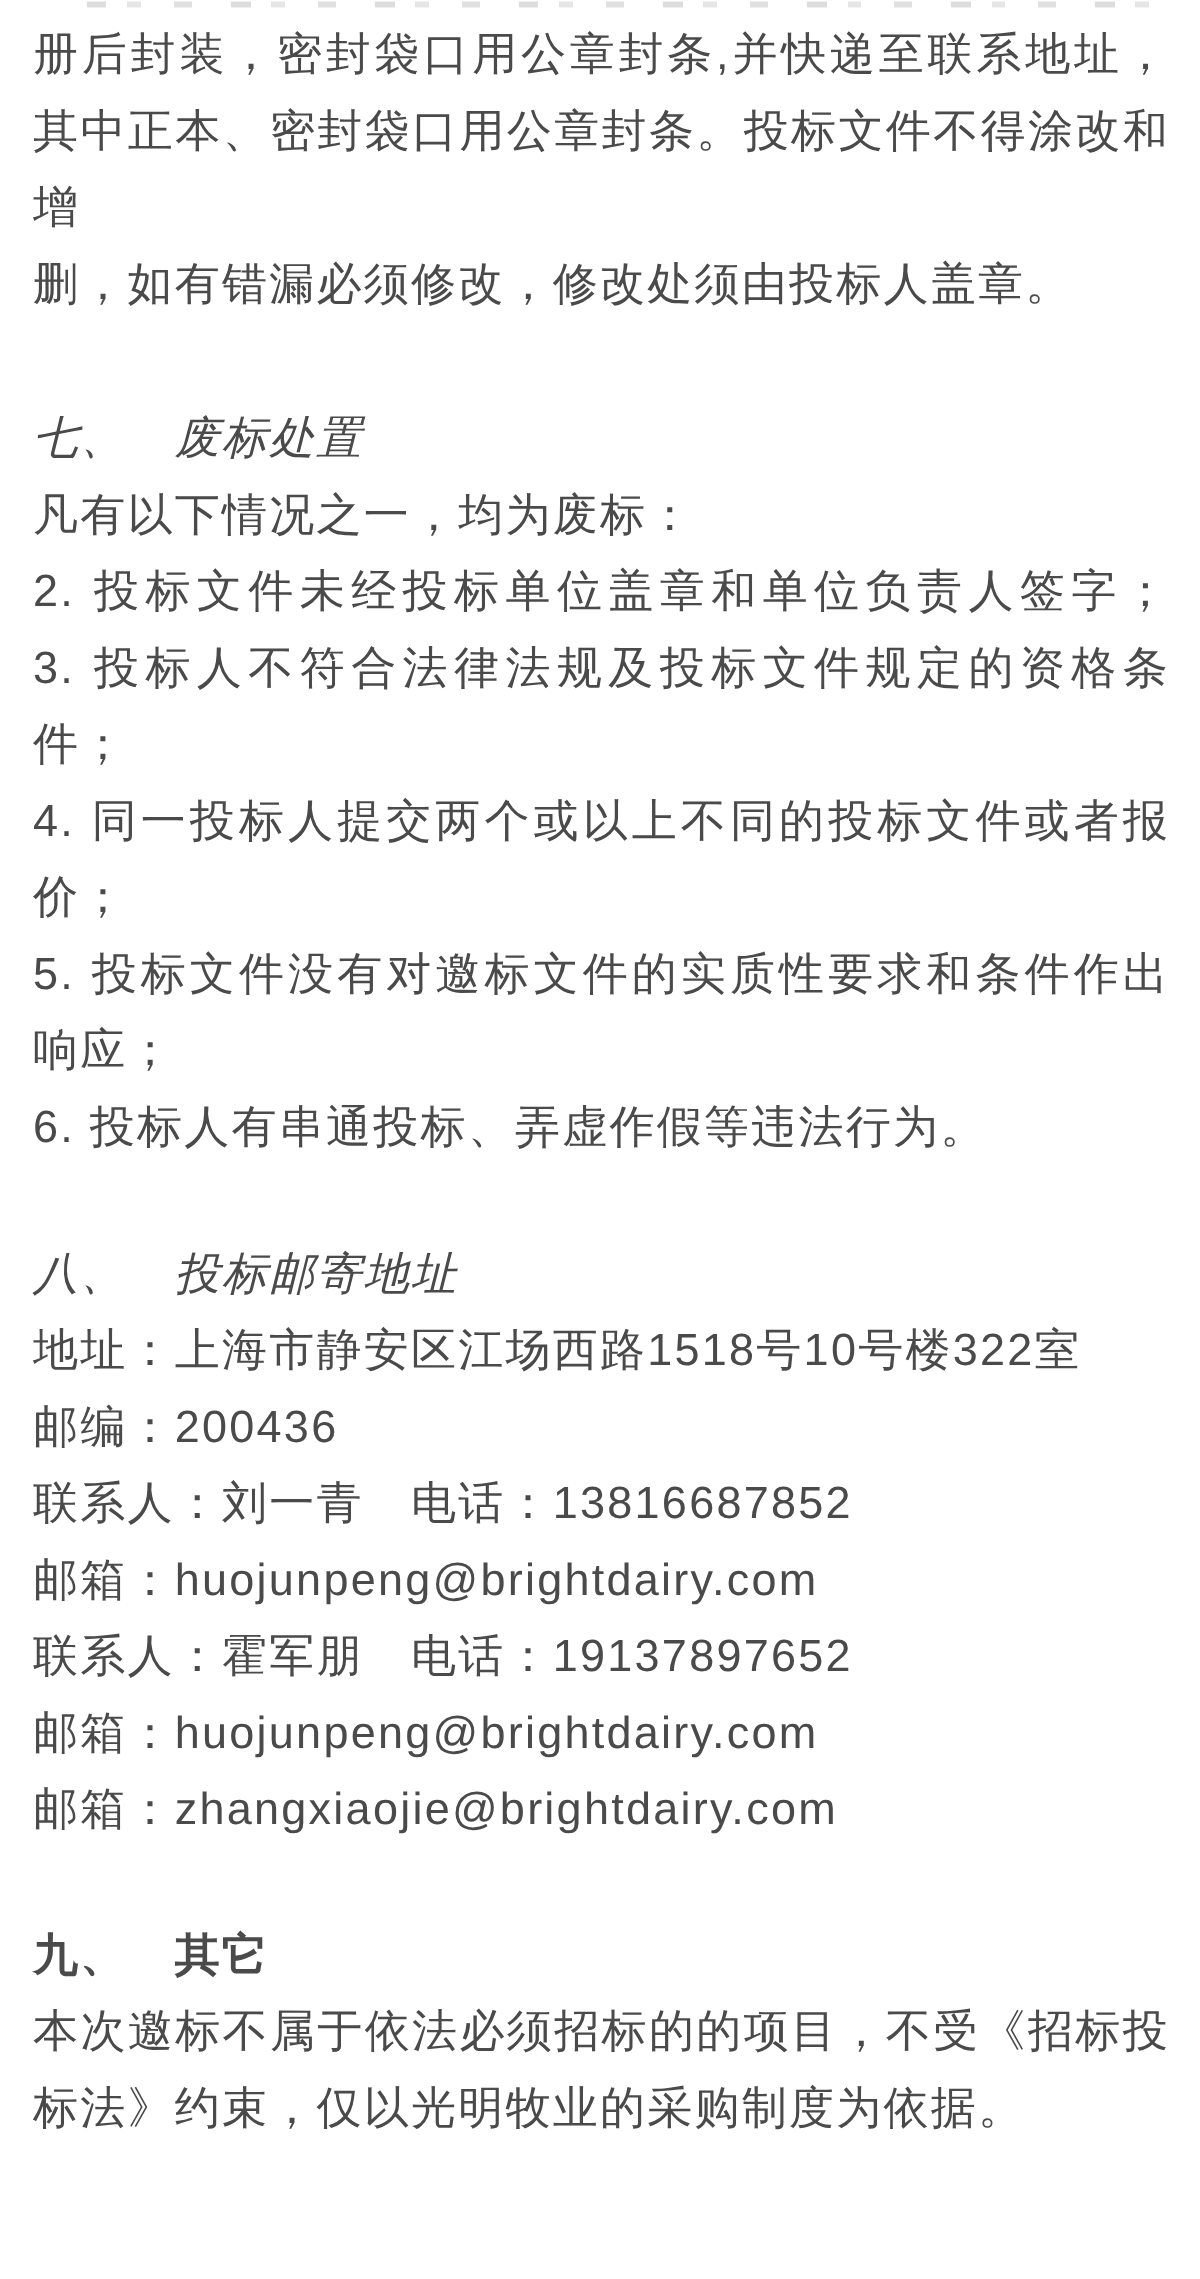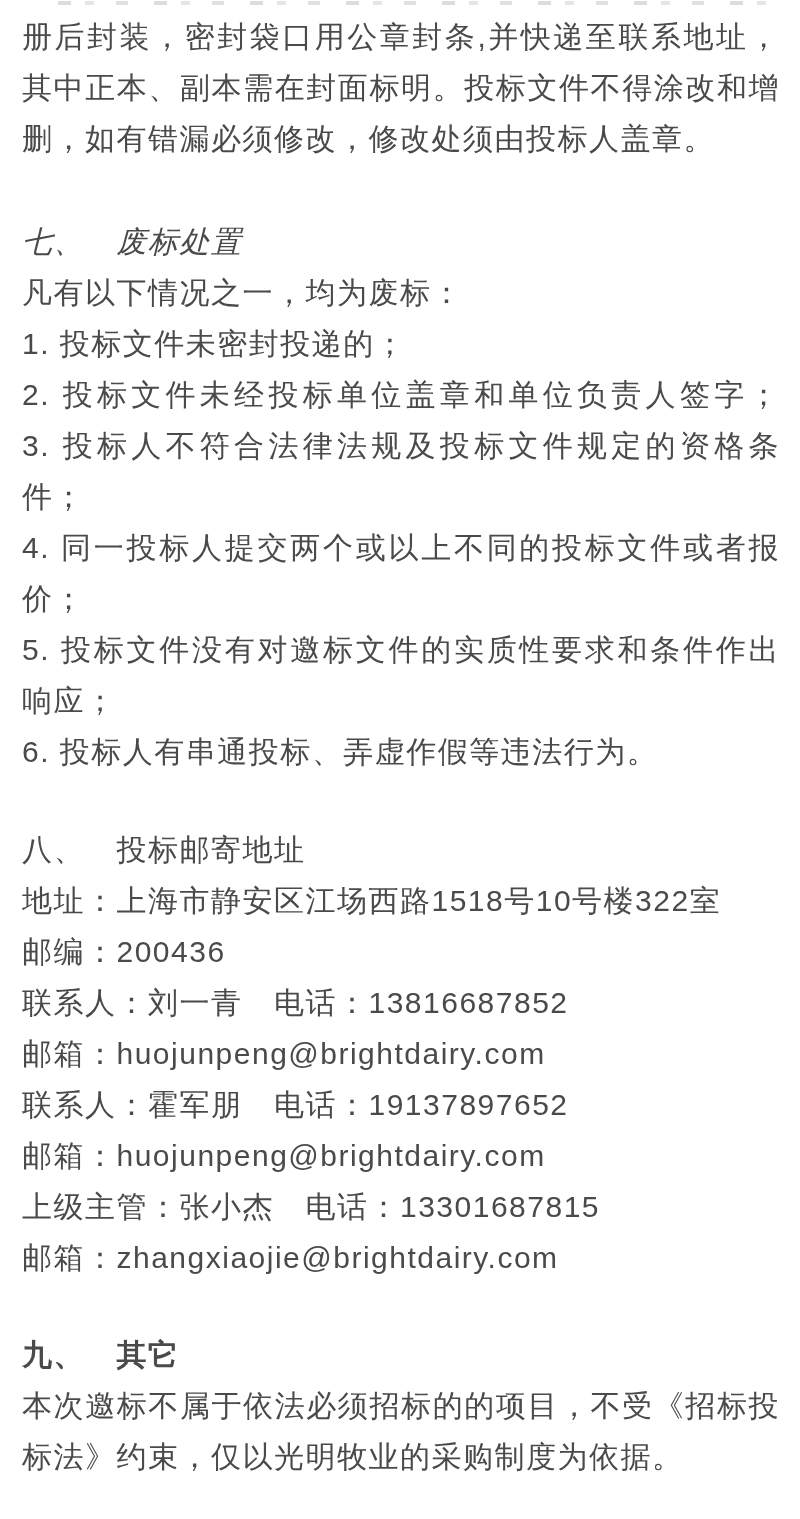--- a/index.html
+++ b/index.html
@@ -40,59 +40,57 @@
     white-space: nowrap;
   }
   .line.j {                 
     white-space: normal;
     text-align: justify;
     text-align-last: justify;
   }
   .first-line { margin-top: 2px; }
   .heading { letter-spacing: 1.5px; }
   .sec7 .heading { margin-top: 52px; font-style: italic; }
-  .sec8 .heading { margin-top: 47px; }
+  .sec8 .heading { margin-top: 47px; font-style: italic; }
   .sec9 .heading { margin-top: 46px; font-weight: bold; }
 </style>
 </head>
 <body>
 
 <div class="doc">
 
   <div class="remnant"></div>
 
   <div class="intro">
     <div class="line j first-line">册后封装，密封袋口用公章封条,并快递至联系地址，</div>
-    <div class="line j">其中正本、副本需在封面标明。投标文件不得涂改和增</div>
+    <div class="line j">其中正本、密封袋口用公章封条。投标文件不得涂改和增</div>
     <div class="line">删，如有错漏必须修改，修改处须由投标人盖章。</div>
   </div>
 
   <div class="sec7">
     <div class="line heading">七、　废标处置</div>
     <div class="line">凡有以下情况之一，均为废标：</div>
-    <div class="line">1. 投标文件未密封投递的；</div>
     <div class="line j">2. 投标文件未经投标单位盖章和单位负责人签字；</div>
     <div class="line j">3. 投标人不符合法律法规及投标文件规定的资格条</div>
     <div class="line">件；</div>
     <div class="line j">4. 同一投标人提交两个或以上不同的投标文件或者报</div>
     <div class="line">价；</div>
     <div class="line j">5. 投标文件没有对邀标文件的实质性要求和条件作出</div>
     <div class="line">响应；</div>
     <div class="line">6. 投标人有串通投标、弄虚作假等违法行为。</div>
   </div>
 
   <div class="sec8">
     <div class="line heading">八、　投标邮寄地址</div>
     <div class="line">地址：上海市静安区江场西路1518号10号楼322室</div>
     <div class="line">邮编：200436</div>
     <div class="line">联系人：刘一青　电话：13816687852</div>
     <div class="line">邮箱：huojunpeng@brightdairy.com</div>
     <div class="line">联系人：霍军朋　电话：19137897652</div>
     <div class="line">邮箱：huojunpeng@brightdairy.com</div>
-    <div class="line">上级主管：张小杰　电话：13301687815</div>
     <div class="line">邮箱：zhangxiaojie@brightdairy.com</div>
   </div>
 
   <div class="sec9">
     <div class="line heading">九、　其它</div>
     <div class="line j">本次邀标不属于依法必须招标的的项目，不受《招标投</div>
     <div class="line">标法》约束，仅以光明牧业的采购制度为依据。</div>
   </div>
 
 </div>

